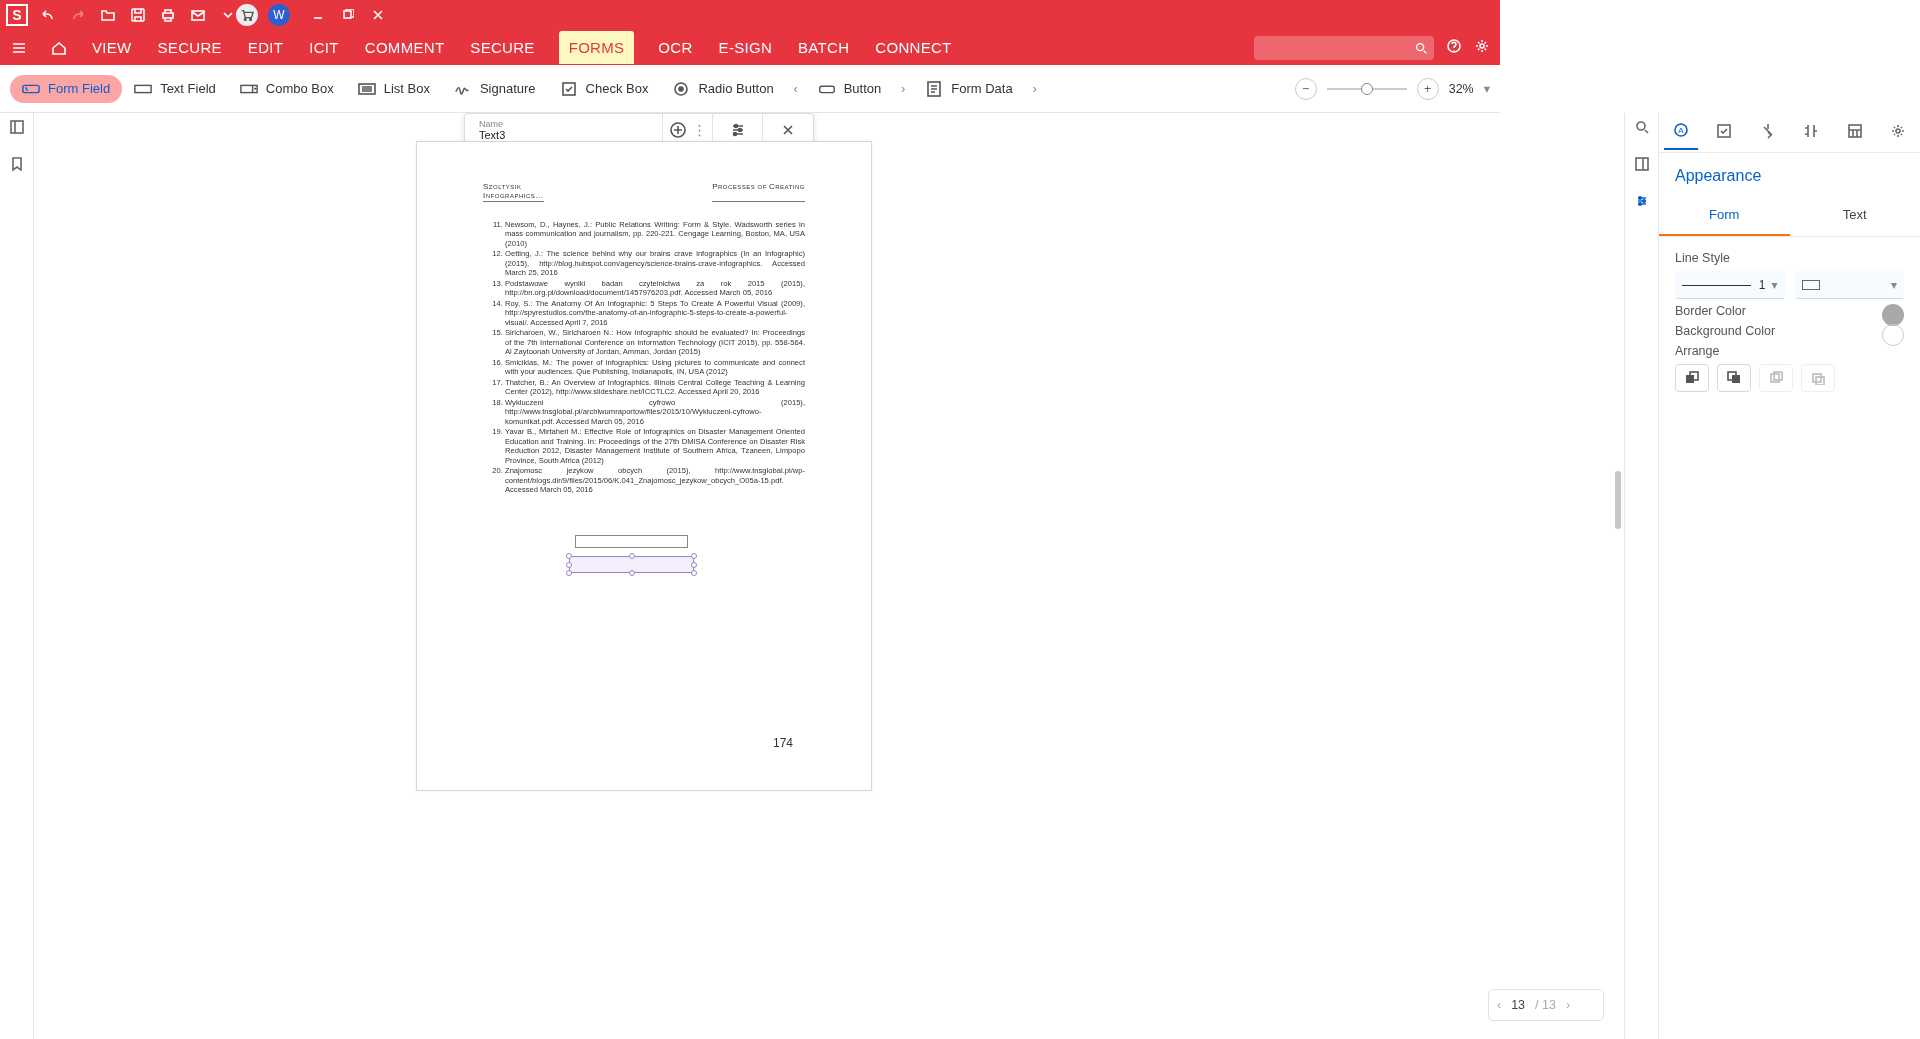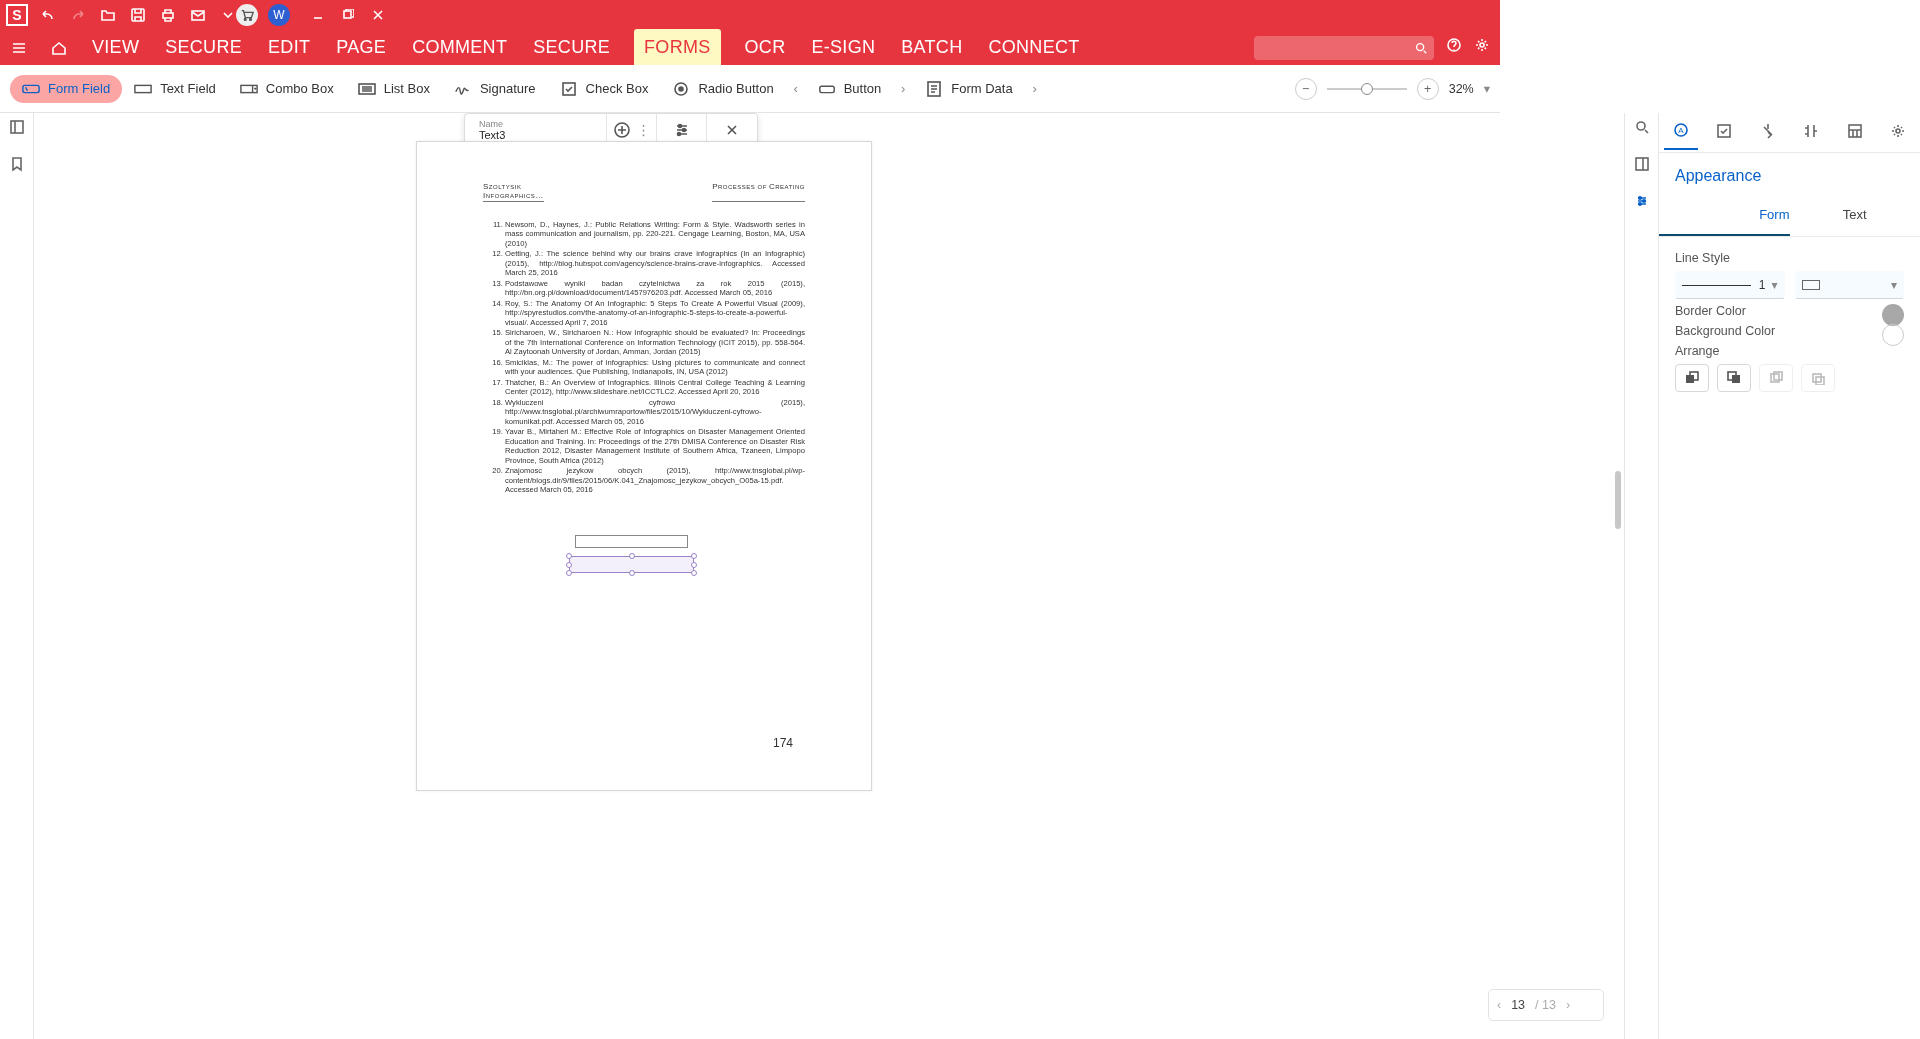--- a/index.html
+++ b/index.html
@@ -11,21 +11,21 @@
   .titlebar .qa { display: flex; gap: 14px; margin-left: 6px; align-items: center; }
   .titlebar .qa span, .winctl span { display: inline-flex; align-items: center; justify-content: center; width: 16px; height: 16px; }
   .titlebar .title { flex: 1; text-align: center; font-size: 12px; }
   .titlebar .right { display: flex; gap: 10px; align-items: center; margin-right: 6px; }
   .titlebar .cart { width: 22px; height: 22px; border-radius: 50%; background: #eee; color: #555; display: flex; align-items: center; justify-content: center; font-size: 13px; }
   .titlebar .avatar { width: 22px; height: 22px; border-radius: 50%; background: #2e5fd0; color: #fff; display: flex; align-items: center; justify-content: center; font-size: 12px; }
   .winctl { display: flex; gap: 14px; margin-left: 10px; }
   svg { stroke: currentColor; fill: none; stroke-width: 1.6; }
 
   
-  .menubar { height: 35px; background: #e7353f; display: flex; align-items: center; color: #fff; padding-left: 10px; gap: 22px; font-size: 18px; position: relative; }
+  .menubar { height: 35px; background: #e7353f; display: flex; align-items: center; color: #fff; padding-left: 10px; gap: 22px; font-size: 15px; position: relative; }
   .menubar .mi { padding: 8px 2px; cursor: pointer; letter-spacing: 0.3px; }
   .menubar .mi.active { background: #fef9c3; color: #e7353f; border-radius: 3px 3px 0 0; padding: 8px 10px; }
   .menubar .hamb, .menubar .home { width: 18px; display: flex; justify-content: center; }
   .menubar .search { position: absolute; right: 10px; display: flex; align-items: center; gap: 12px; }
   .menubar .search .box { width: 180px; height: 24px; background: rgba(255,255,255,0.25); border-radius: 4px; display: flex; align-items: center; justify-content: flex-end; padding-right: 6px; }
 
   
   .ribbon { height: 48px; border-bottom: 1px solid #e4e4e4; display: flex; align-items: center; padding: 0 10px; background: #fff; position: relative; }
   .ribbon .tool { display: flex; align-items: center; gap: 8px; padding: 6px 12px; border-radius: 16px; font-size: 13px; cursor: pointer; }
   .ribbon .tool.active { background: #fca5a5; color: #0a62c9; }
@@ -51,21 +51,21 @@
   .refs ol { list-style: decimal; padding-left: 22px; }
   .refs li { margin-bottom: 1px; }
   .page .pgnum { position: absolute; bottom: 40px; right: 78px; font-size: 12px; }
 
   
   .ff1 { position: absolute; top: 393px; left: 158px; width: 113px; height: 13px; border: 1px solid #888; background: #fff; }
   .ff2 { position: absolute; top: 414px; left: 152px; width: 125px; height: 17px; border: 1px solid #9b83c7; background: #f4f0fb; }
   .handle { position: absolute; width: 6px; height: 6px; border: 1px solid #9b83c7; border-radius: 50%; background: #fff; }
 
   
-  .popover { position: absolute; top: 0px; left: 430px; width: 294px; height: 34px; background: #fff; border: 1px solid #ddd; border-radius: 4px; box-shadow: 0 2px 6px rgba(0,0,0,0.12); display: flex; align-items: center; }
+  .popover { position: absolute; top: 0px; left: 430px; width: 350px; height: 34px; background: #fff; border: 1px solid #ddd; border-radius: 4px; box-shadow: 0 2px 6px rgba(0,0,0,0.12); display: flex; align-items: center; }
   .popover .lbl { padding: 3px 18px 3px 14px; border-right: 1px solid #e4e4e4; height: 100%; display: flex; flex-direction: column; justify-content: center; flex: 1; }
   .popover .lbl .k { font-size: 9px; color: #888; }
   .popover .lbl .v { font-size: 11px; color: #222; }
   .popover .pbtn { width: 50px; height: 100%; display: flex; align-items: center; justify-content: center; border-right: 1px solid #e4e4e4; color: #555; cursor: pointer; gap: 6px; }
   .popover .pbtn:last-child { border-right: none; }
 
   
   .pagenav { position: absolute; bottom: 18px; right: 20px; height: 32px; min-width: 116px; padding: 0 8px; border: 1px solid #e2e2e2; border-radius: 5px; background: #fff; display: flex; align-items: center; gap: 10px; color: #aaa; font-size: 12.5px; }
   .pagenav .cur { color: #444; }
 
@@ -74,21 +74,21 @@
   .qrr .active { color: #0a62c9; }
 
   
   .rpanel { width: 262px; border-left: 1px solid #e6e6e6; background: #fff; display: flex; flex-direction: column; }
   .rpanel .toprow { height: 40px; border-bottom: 1px solid #eaeaea; display: flex; align-items: center; justify-content: space-around; color: #666; }
   .rpanel .toprow span { cursor: pointer; padding: 6px 8px; }
   .rpanel .toprow span.active { color: #0a62c9; border-bottom: 2px solid #0a62c9; }
   .rpanel h3 { color: #0a62c9; font-size: 16px; font-weight: 500; padding: 14px 16px 10px; }
   .rpanel .tabs { display: flex; border-bottom: 1px solid #eaeaea; }
   .rpanel .tabs .t { flex: 1; text-align: center; padding: 12px 0; font-size: 13px; cursor: pointer; color: #444; }
-  .rpanel .tabs .t.active { color: #0a62c9; border-bottom: 2px solid #0c4a6e; text-align: right; }
+  .rpanel .tabs .t.active { color: #0a62c9; border-bottom: 2px solid #f97316; }
   .rpanel .body { padding: 14px 16px; font-size: 13px; color: #444; }
   .rpanel .body .row { margin-bottom: 5px; }
   .rpanel .body label { display: block; margin-bottom: 6px; font-size: 12.5px; color: #555; }
   .rpanel .body .drops { display: flex; gap: 10px; }
   .rpanel .body .dd { flex: 1; height: 28px; border: 1px solid transparent; border-bottom: 1px solid #cfd6dc; display: flex; align-items: center; justify-content: space-between; padding: 0 6px; font-size: 12px; color: #333; background: #f6fbff; border-radius: 3px; }
   .rpanel .body .dd .line { flex: 1; height: 1px; background: #333; margin-right: 8px; }
   .rpanel .body .dd .box { width: 18px; height: 10px; border: 1px solid #666; }
   .rpanel .body .swatch { width: 22px; height: 22px; border-radius: 50%; border: 1px solid #ccc; float: right; margin-top: -20px; }
   .rpanel .body .swatch.grey { background: #a8a8a8; border: none; }
   .rpanel .body .arrange { display: flex; gap: 8px; }
@@ -179,21 +179,21 @@
       </svg>
     </span>
   <span class="home">
       <svg width="16" height="16" viewBox="0 0 16 16">
         <path d="M2 8l6-5 6 5v6H2z"></path>
       </svg>
     </span>
   <span class="mi">VIEW</span>
   <span class="mi">SECURE</span>
   <span class="mi">EDIT</span>
-  <span class="mi">PAGE</span>
+  <span class="mi">ICIT</span>
   <span class="mi">COMMENT</span>
   <span class="mi">SECURE</span>
   <span class="mi active">FORMS</span>
   <span class="mi">OCR</span>
   <span class="mi">E-SIGN</span>
   <span class="mi">BATCH</span>
   <span class="mi">CONNECT</span>
   <div class="search">
     <div class="box">
         <svg width="14" height="14" viewBox="0 0 16 16" stroke="#fff">

